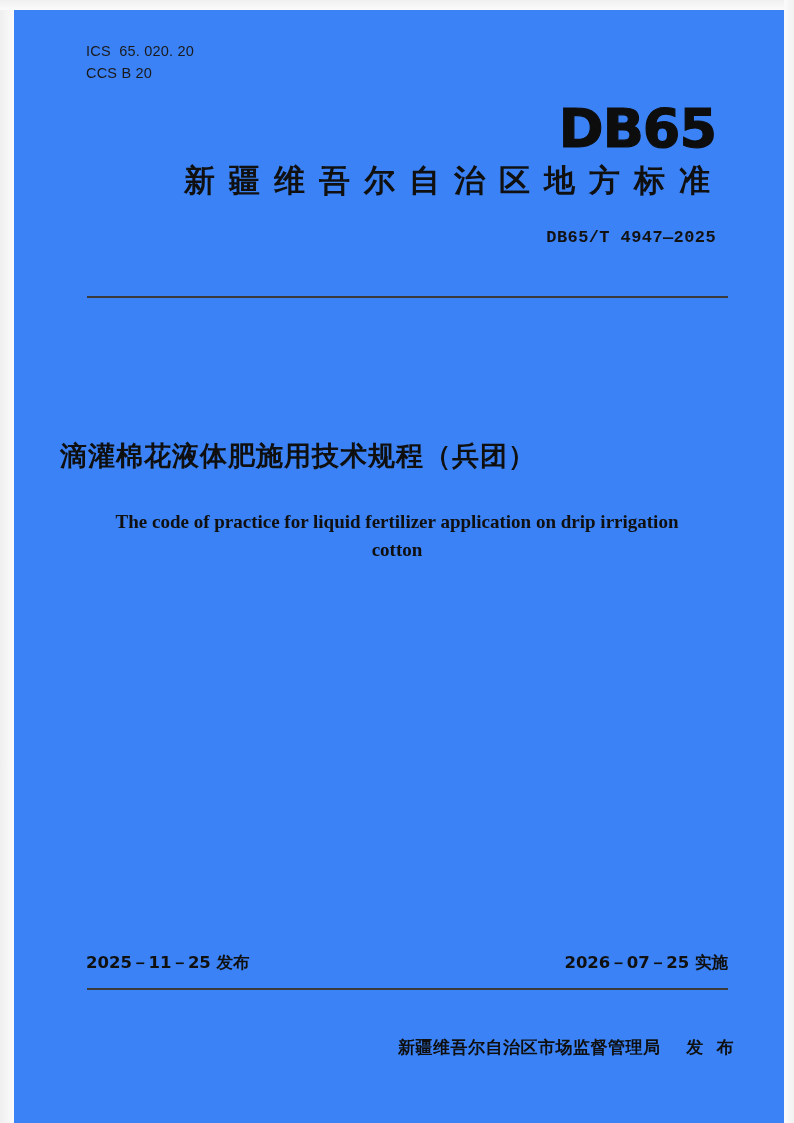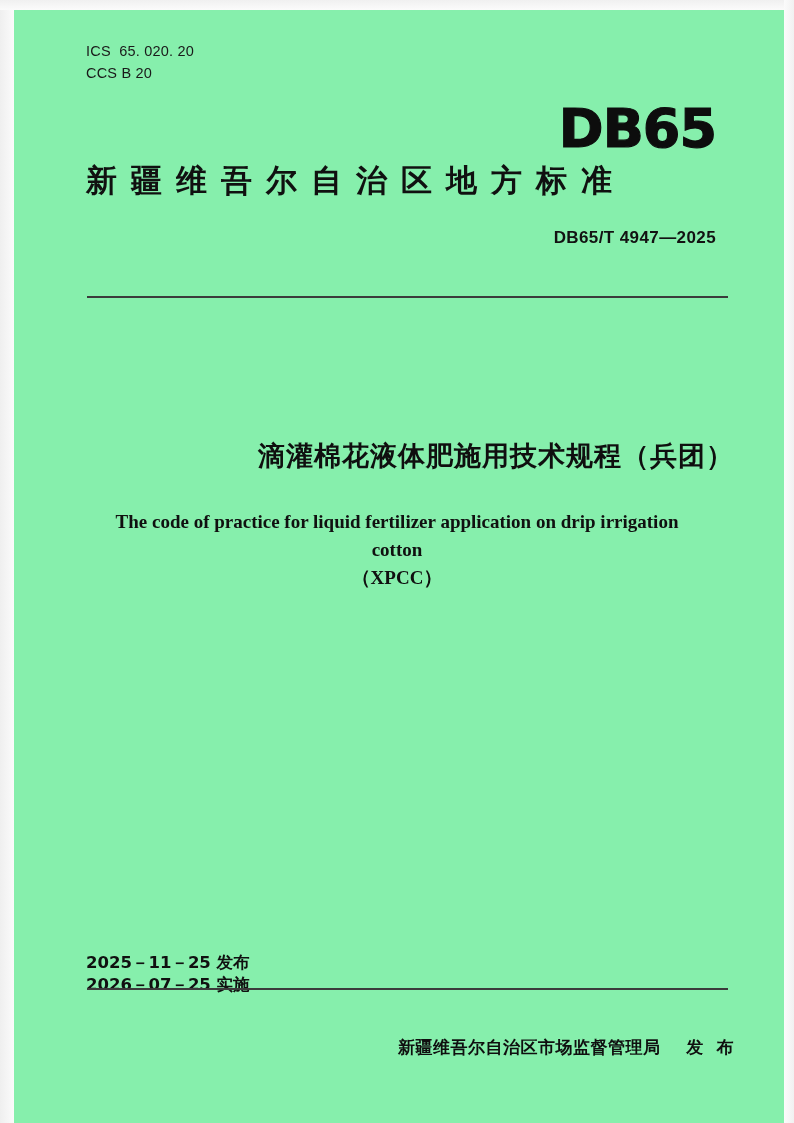--- a/index.html
+++ b/index.html
@@ -11,21 +11,21 @@
     height: 1123px;
     background: #ffffff;
     font-family: "Liberation Sans", sans-serif;
     color: #111111;
     position: relative;
     overflow: hidden;
   }
   .page {
     position: absolute;
     inset: 0;
-    background: #86efac;
+    background: #3b82f6;
   }
   
   .scan-edge-left {
     position: absolute;
     left: 0; top: 0; bottom: 0;
     width: 14px;
     background: linear-gradient(to right, #efefef, #fbfbfb);
   }
   .scan-edge-top {
     position: absolute;
@@ -75,51 +75,51 @@
   }
 
   .main-title-cn {
     position: absolute;
     left: 86px;
     right: 70px;
     top: 160px;
     font-size: 31px;
     font-weight: bold;
     letter-spacing: 14px;
-    text-align: left;
+    text-align: right;
     color: #101010;
     font-family: "DejaVu Sans", sans-serif;
   }
 
   .std-number {
     position: absolute;
     right: 78px;
     top: 228px;
     font-size: 17px;
     font-weight: bold;
     letter-spacing: 0.4px;
     color: #121212;
-    font-family: Liberation Sans, sans-serif;
+    font-family: Liberation Mono, monospace;
   }
 
   .rule-top {
     position: absolute;
     left: 87px;
     right: 66px;
     top: 296px;
     height: 2px;
     background: #3b3b3b;
   }
 
   .doc-title-cn {
     position: absolute;
     left: 60px;
     right: 60px;
     top: 438px;
-    text-align: right;
+    text-align: left;
     font-size: 27px;
     font-weight: bold;
     letter-spacing: 1px;
     color: #0f0f0f;
     font-family: "DejaVu Sans", sans-serif;
   }
 
   .doc-title-en {
     position: absolute;
     left: 95px;
@@ -140,21 +140,20 @@
     position: absolute;
     left: 86px;
     right: 66px;
     top: 952px;
     display: flex;
     justify-content: space-between;
     font-size: 16.5px;
     font-weight: bold;
     color: #101010;
     font-family: "DejaVu Sans", sans-serif;
-    flex-direction: column;
   }
   .footer-dates .date-item {
     white-space: pre;
   }
 
   .rule-bottom {
     position: absolute;
     left: 87px;
     right: 66px;
     top: 988px;
@@ -196,21 +195,20 @@
     <div class="main-title-cn">新疆维吾尔自治区地方标准</div>
 
     <div class="std-number">DB65/T 4947—2025</div>
 
     <div class="rule-top"></div>
 
     <div class="doc-title-cn">滴灌棉花液体肥施用技术规程（兵团）</div>
 
     <div class="doc-title-en">
       <span>The code of practice for liquid fertilizer application on drip irrigation cotton</span>
-      <span class="en-line2">（XPCC）</span>
     </div>
 
     <div class="footer-dates">
       <div class="date-item">2025－11－25 发布</div>
       <div class="date-item">2026－07－25 实施</div>
     </div>
 
     <div class="rule-bottom"></div>
 
     <div class="issuer">新疆维吾尔自治区市场监督管理局    发  布</div>

